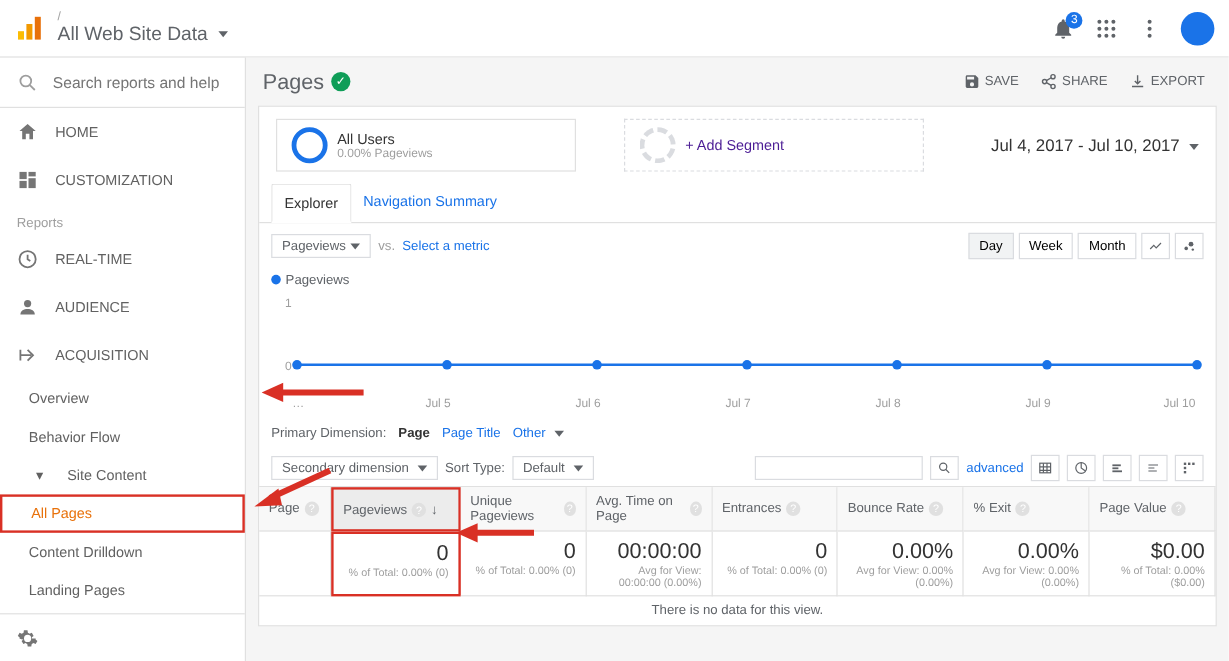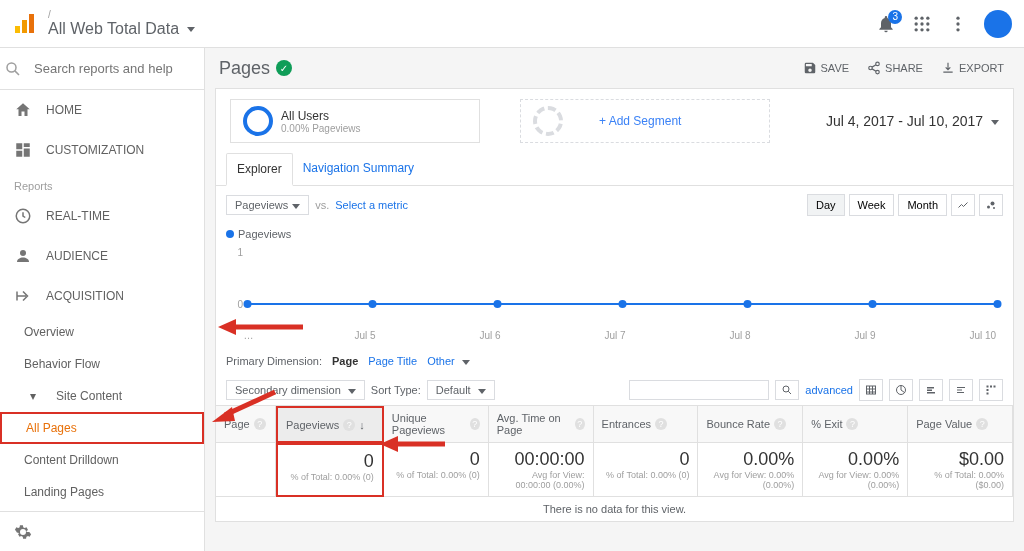--- a/index.html
+++ b/index.html
@@ -9,21 +9,21 @@
 .property-title { font-size: 16px; color: #5f6368; margin-left: 12px; display: flex; align-items: center; }
 .property-title .crumb { font-size: 10px; color: #9e9e9e; display:block; line-height:10px; }
 .top-bar-spacer { flex: 1; }
 .top-icons { display: flex; align-items: center; gap: 16px; }
 .top-icons .ico { width: 20px; height: 20px; color: #5f6368; position: relative; }
 .badge { position:absolute; top:-4px; right:-6px; background:#1a73e8; color:#fff; border-radius:8px; font-size:10px; padding:0 4px; line-height:14px; }
 .avatar { width: 28px; height: 28px; background:#1a73e8; border-radius:50%; }
 
 .app { display:flex; height: calc(551px - 48px); }
 .sidebar { width:205px; border-right:1px solid #e0e0e0; display:flex; flex-direction:column; }
-.search-row { height:42px; display:flex; align-items:center; padding:0 4px; border-bottom:1px solid #e0e0e0; }
+.search-row { height:42px; display:flex; align-items:center; padding:0 14px; border-bottom:1px solid #e0e0e0; }
 .search-row input { border:none; outline:none; font-size:13px; color:#757575; margin-left:12px; width: 140px; }
 .nav-item { height:40px; display:flex; align-items:center; padding:0 14px; font-size:12px; color:#616161; cursor:pointer; gap:14px; }
 .nav-item.level2 { padding-left:24px; font-size:12px; color:#616161; height:32px; }
 .reports-label { font-size:11px; color:#9e9e9e; padding:10px 14px 4px; }
 .nav-item.highlight-behavior { border:2px solid #d93025; }
 .nav-item.highlight-allpages { border:2px solid #d93025; color:#e8710a; }
 .icon-svg { width:18px; height:18px; }
 .sidebar-bottom { margin-top:auto; border-top:1px solid #e0e0e0; height:40px; display:flex; align-items:center; padding:0 14px; }
 
 .main { flex:1; background:#f5f5f5; overflow:hidden; display:flex; flex-direction:column; }
@@ -93,21 +93,21 @@
 
 <div class="top-bar">
   <svg class="logo" viewBox="0 0 24 24">
       <rect x="3" y="14" width="5" height="7" fill="#fbbc04"></rect>
       <rect x="10" y="8" width="5" height="13" fill="#f29900"></rect>
       <rect x="17" y="2" width="5" height="19" fill="#e8710a"></rect>
     </svg>
   <div class="property-title">
     <div>
       <span class="crumb">/</span>
-      <span>All Web Total Data</span>
+      <span>All Web Site Data</span>
       <span class="triangle-down"></span>
     </div>
   </div>
   <div class="top-bar-spacer"></div>
   <div class="top-icons">
     <div class="ico">
       <svg viewBox="0 0 24 24" fill="#5f6368">
           <path d="M12 22a2 2 0 0 0 2-2h-4a2 2 0 0 0 2 2zm6-6V11c0-3.07-1.63-5.64-4.5-6.32V4a1.5 1.5 0 0 0-3 0v.68C7.63 5.36 6 7.92 6 11v5l-2 2v1h16v-1z"></path>
         </svg>
       <span class="badge">3</span>
@@ -244,21 +244,21 @@
       <div class="segments-row">
         <div style="display:flex;align-items:center;border:1px solid #e0e0e0;padding:6px 12px;width:250px;">
           <div class="seg-circle"></div>
           <div class="seg-text">
             <div class="t">All Users</div>
             <div class="s">0.00% Pageviews</div>
           </div>
         </div>
         <div class="add-seg" style="border:1px dashed #dadce0;padding:6px 12px;width:250px;">
           <div class="seg-circle gray" style="border-style:dashed;"></div>
-          <span style="color:#3b82f6;margin-left:28px;">+ Add Segment</span>
+          <span style="color:#4c1d95;">+ Add Segment</span>
         </div>
         <div class="date-range">
           <span>Jul 4, 2017 - Jul 10, 2017</span>
           <span class="triangle-down"></span>
         </div>
       </div>
 
       <div class="tabs">
         <div class="tab active">Explorer</div>
         <div class="tab link">Navigation Summary</div>

